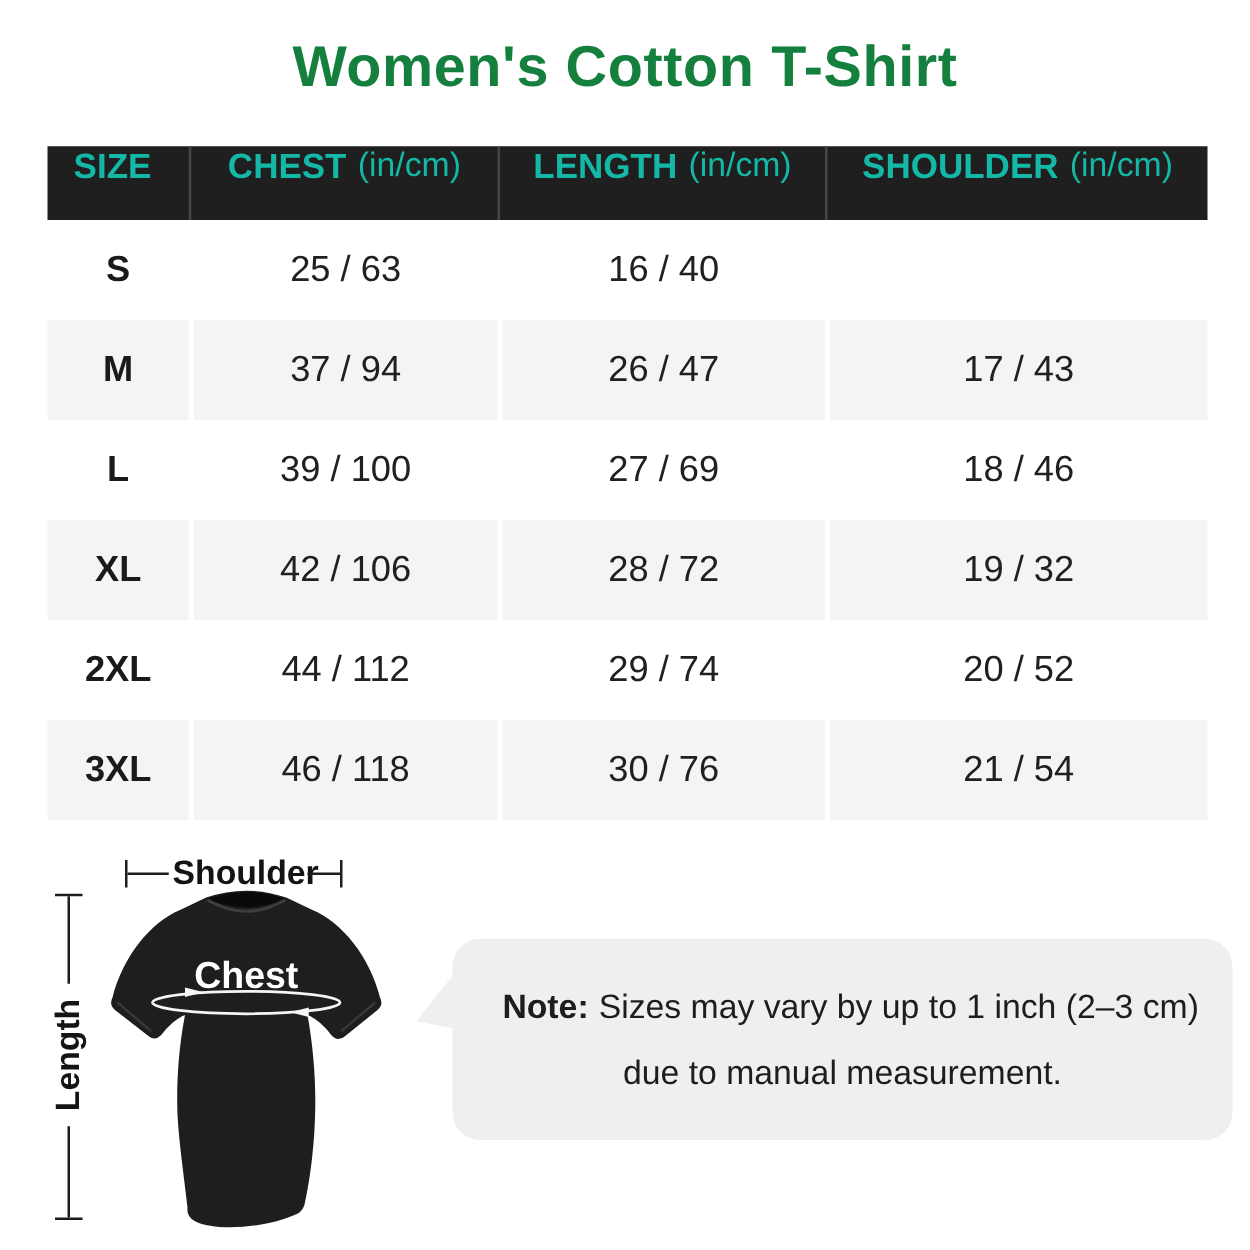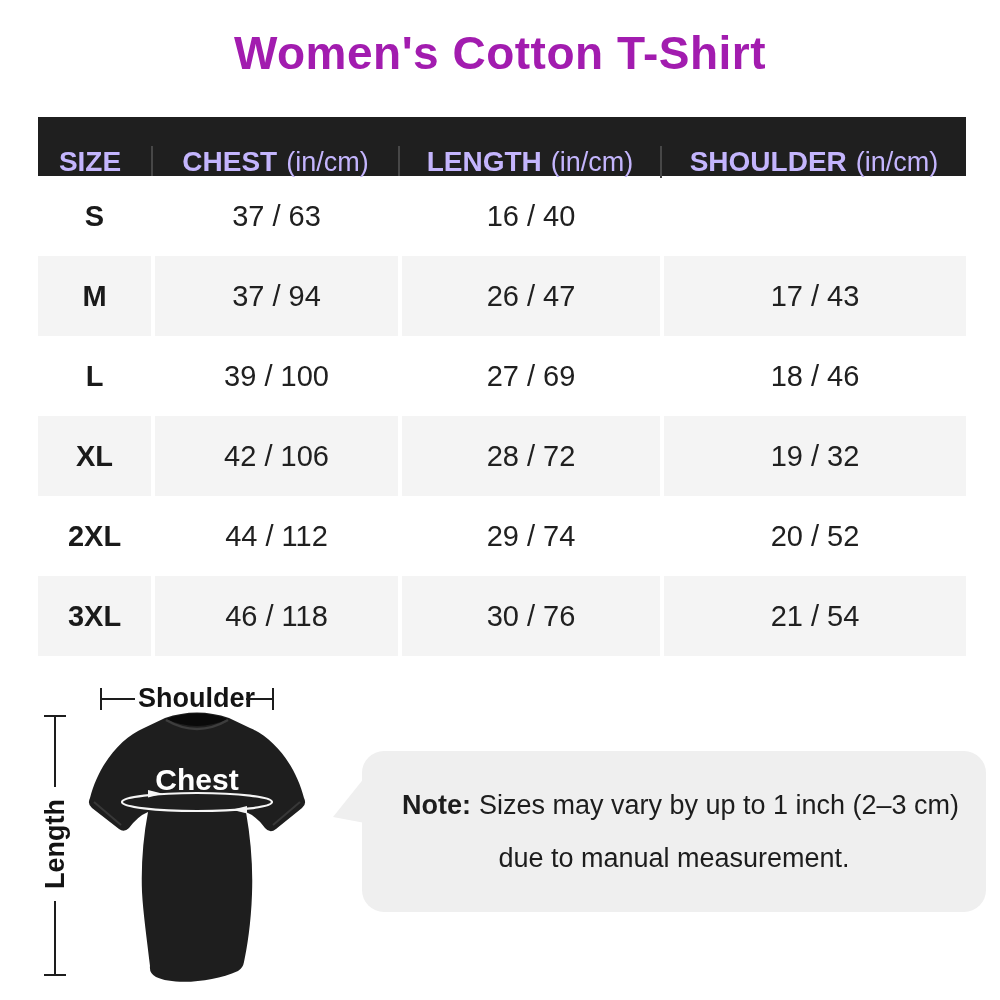--- a/index.html
+++ b/index.html
@@ -3,32 +3,31 @@
 <meta charset="utf-8">
 <style>
   * { margin: 0; padding: 0; box-sizing: border-box; }
   html, body { width: 1000px; height: 1000px; background: #ffffff; overflow: hidden; }
   body { font-family: "Liberation Sans", sans-serif; color: #1c1c1c; position: relative; }
 
   
   .title {
     position: absolute; top: 26px; left: 0; width: 1000px;
     text-align: center; font-size: 46px; font-weight: 800;
-    color: #a21caf; letter-spacing: 0.5px;
+    color: #15803d; letter-spacing: 0.5px;
   }
 
   
   .size-table { position: absolute; left: 38px; top: 117px; width: 928px; }
   .trow { display: grid; grid-template-columns: 113px 247px 262px 306px; width: 928px; }
   .thead { background: #1f1f1f; height: 59px; }
   .thead .cell {
-    color: #c4b5fd; border-left: 2px solid #474747;
-    display: flex; align-items: flex-end; justify-content: center;
+    color: #14b8a6; border-left: 2px solid #474747;
+    display: flex; align-items: flex-start; justify-content: center;
     font-size: 28px;
-    margin-top: 29px;
   }
   .thead .cell:first-child { border-left: none; }
   .thead .hlabel { font-weight: 700; }
   .thead .hunit  { font-weight: 400; font-size: 27px; margin-left: 9px; }
   .tbody-row { height: 80px; background: #ffffff; }
   .tbody-row.alt { background: #f4f4f4; }
   .tbody-row .cell {
     display: flex; align-items: center; justify-content: center;
     font-size: 29px; color: #202020; border-left: 4px solid #ffffff;
   }
@@ -84,21 +83,21 @@
         <span class="hunit">(in/cm)</span>
     </div>
     <div class="cell">
       <span class="hlabel">SHOULDER</span>
         <span class="hunit">(in/cm)</span>
     </div>
   </div>
 
   <div class="trow tbody-row">
     <div class="cell size">S</div>
-    <div class="cell">37 / 63</div>
+    <div class="cell">25 / 63</div>
     <div class="cell">16 / 40</div>
   </div>
   <div class="trow tbody-row alt">
     <div class="cell size">M</div>
     <div class="cell">37 / 94</div>
     <div class="cell">26 / 47</div>
     <div class="cell">17 / 43</div>
   </div>
   <div class="trow tbody-row">
     <div class="cell size">L</div>

